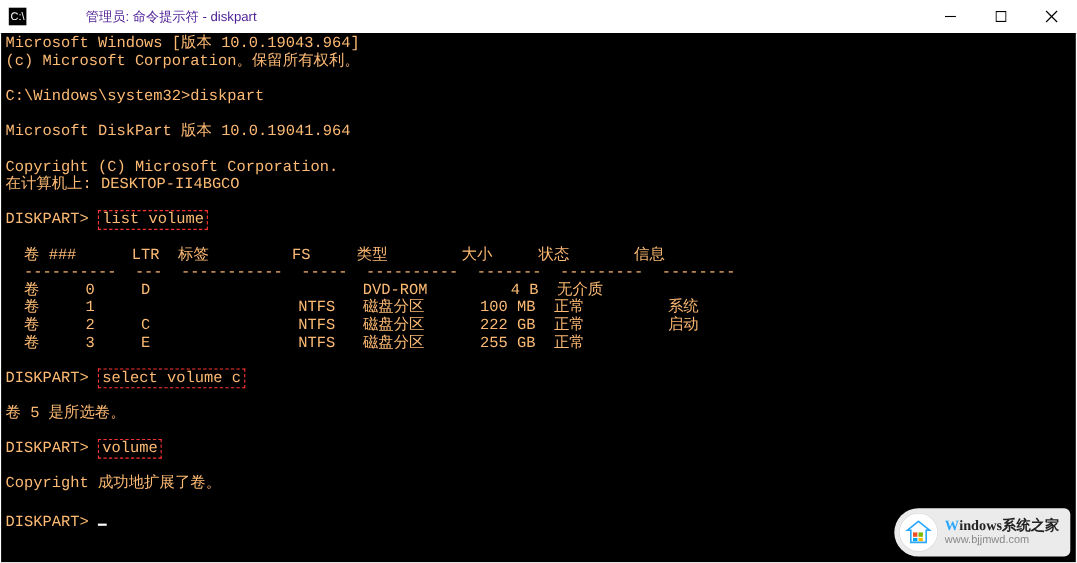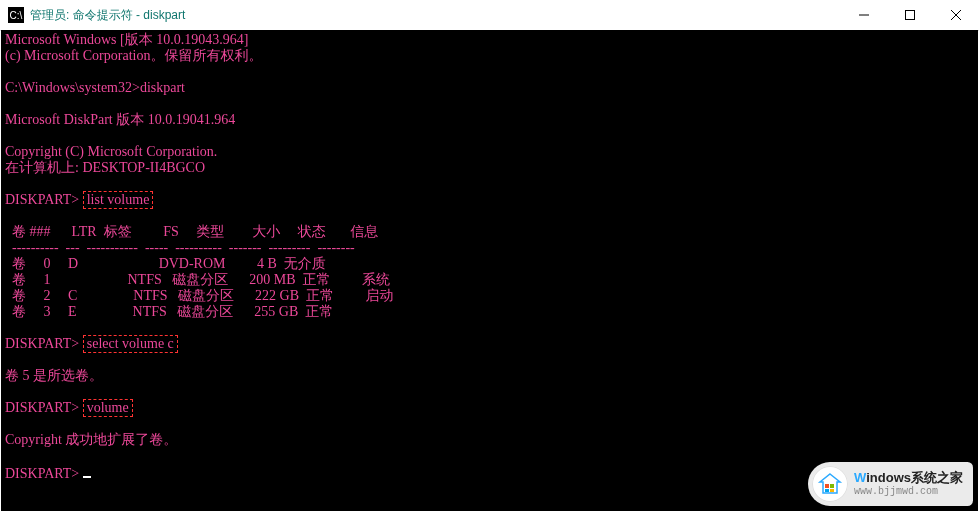--- a/index.html
+++ b/index.html
@@ -30,40 +30,41 @@
     margin: 0 6px 0 8px;
     background: #000;
     display: inline-flex;
     align-items: center;
     justify-content: center;
     font-size: 10px;
     color: #fff;
   }
   .titlebar .title {
     font-size: 12px;
-    color: #0f766e;
+    color: #4c1d95;
     flex: 0 0 auto;
+    margin-left: 48px;
   }
   .titlebar .spacer { flex: 1 1 auto; }
   .wbtn {
     width: 46px; height: 30px;
     display: inline-flex;
     align-items: center;
     justify-content: center;
     color: #000;
   }
   .wbtn svg { width: 10px; height: 10px; stroke: #000; stroke-width: 1; fill: none; }
   .wbtn.close svg { width: 12px; height: 12px; }
   .terminal {
     position: absolute;
     left: 1px; top: 30px;
     right: 1px; bottom: 1px;
     background: #000;
-    color: #ec4899;
-    font-family: Liberation Serif, serif;
+    color: #fdba74;
+    font-family: Liberation Mono, monospace;
     font-size: 14px;
     line-height: 16px;
     padding: 2px 4px;
     box-sizing: border-box;
     white-space: pre;
     overflow: hidden;
   }
   .hl {
     display: inline-block;
     border: 1px dashed #f33;
@@ -92,22 +93,22 @@
     width: 36px; height: 36px;
     border-radius: 50%;
     background: #fff;
     display: flex;
     align-items: center;
     justify-content: center;
     margin-right: 6px;
     box-shadow: 0 0 0 1px #e0e0e0 inset;
   }
   .wm-text { display: flex; flex-direction: column; line-height: 1.1; }
-  .wm-text .t1 { font-size: 13px; color: #222; font-weight: 600; }
-  .wm-text .t2 { font-size: 10px; color: #888; font-family: Liberation Mono, monospace; }
+  .wm-text .t1 { font-size: 13px; color: #222; font-weight: 600; font-family: Liberation Serif, serif; }
+  .wm-text .t2 { font-size: 10px; color: #888; }
 </style>
 </head>
 <body>
 
 <div class="window">
 
   <div class="titlebar">
     <span class="icon">C:\</span>
     <span class="title">管理员: 命令提示符 - diskpart</span>
     <span class="spacer"></span>
@@ -137,21 +138,21 @@
 <span>Microsoft DiskPart 版本 10.0.19041.964</span>
 
 <span>Copyright (C) Microsoft Corporation.</span>
 <span>在计算机上: DESKTOP-II4BGCO</span>
 
 <span>DISKPART&gt;</span> <span class="hl">list volume</span>
 
   <span>卷 ###</span>      <span>LTR</span>  <span>标签</span>         <span>FS</span>     <span>类型</span>        <span>大小</span>     <span>状态</span>       <span>信息</span>
   ----------  ---  -----------  -----  ----------  -------  ---------  --------
 <span>  卷     <span>0</span>     <span>D</span>                       <span>DVD-ROM</span>         <span>4 B</span>  <span>无介质</span></span>
-<span>  卷     <span>1</span>                      <span>NTFS</span>   <span>磁盘分区</span>      <span>200 MB</span>  <span>正常</span>         <span>系统</span></span>
+<span>  卷     <span>1</span>                      <span>NTFS</span>   <span>磁盘分区</span>      <span>100 MB</span>  <span>正常</span>         <span>系统</span></span>
 <span>  卷     <span>2</span>     <span>C</span>                <span>NTFS</span>   <span>磁盘分区</span>      <span>222 GB</span>  <span>正常</span>         <span>启动</span></span>
 <span>  卷     <span>3</span>     <span>E</span>                <span>NTFS</span>   <span>磁盘分区</span>      <span>255 GB</span>  <span>正常</span></span>
 
 <span>DISKPART&gt;</span> <span class="hl">select volume c</span>
 
 <span>卷 5 是所选卷。</span>
 
 <span>DISKPART&gt;</span> <span class="hl">volume</span>
 
 <span>Copyright 成功地扩展了卷。</span>

